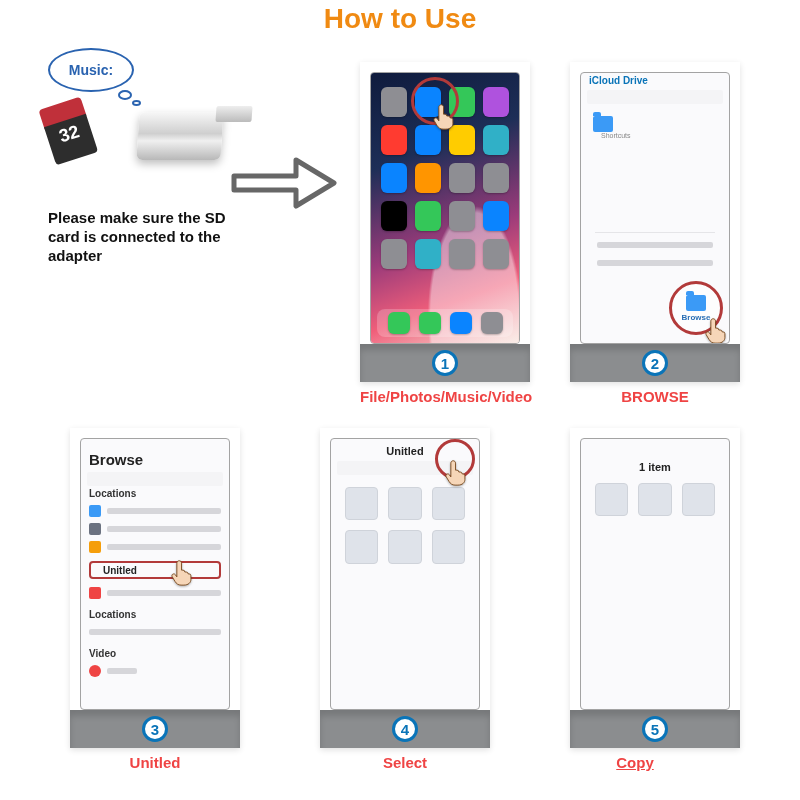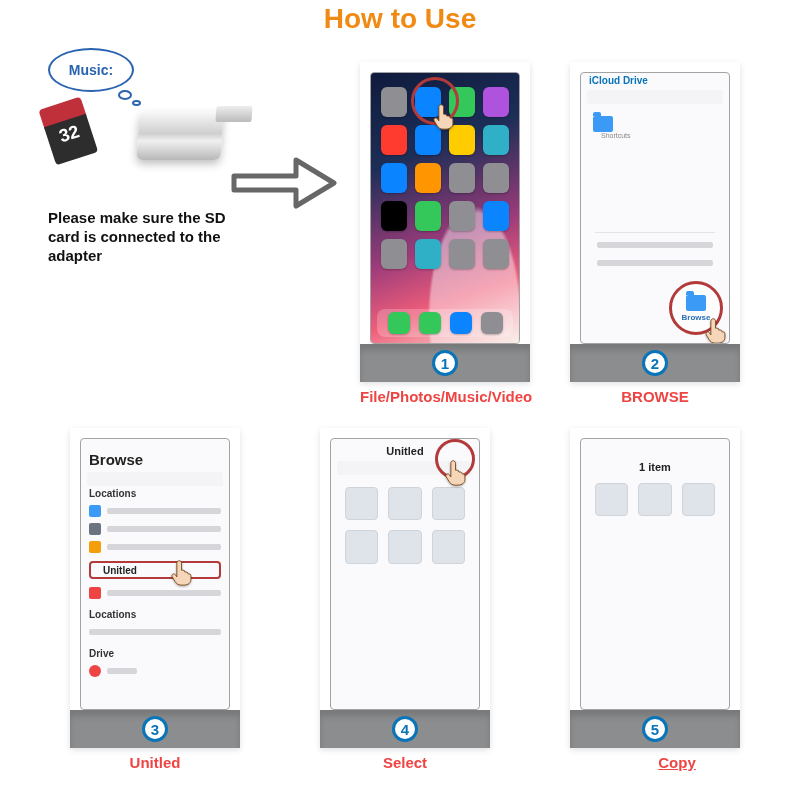--- a/index.html
+++ b/index.html
@@ -148,21 +148,21 @@
   
   #p1 { left: 360px; top: 62px; }
   #c1 { left: 360px; top: 388px; }
   #p2 { left: 570px; top: 62px; }
   #c2 { left: 570px; top: 388px; }
   #p3 { left: 70px;  top: 428px; }
   #c3 { left: 70px;  top: 754px; }
   #p4 { left: 320px; top: 428px; }
   #c4 { left: 320px; top: 754px; }
   #p5 { left: 570px; top: 428px; }
-  #c5 { left: 592px; top: 754px; text-decoration: underline; }
+  #c5 { left: 550px; top: 754px; text-decoration: underline; }
 
   
   .wall {
     position:absolute; inset:0;
     background:
       radial-gradient(ellipse at 70% 90%, rgba(255,255,255,.45) 0 30%, transparent 32%),
       linear-gradient(160deg,#0f1b3d 0%, #1d2e57 30%, #9b3b7a 60%, #f05e7a 80%, #f5e0d6 100%);
   }
   .grid {
     position:absolute; inset:14px 10px 26px 10px;
@@ -385,21 +385,21 @@
         </svg>
     </div>
     <div class="row">
         <div class="ic" style="background:#ef4444"></div>
         <div class="ln"></div>
       </div>
     <div class="headtxt" style="font-size:10px;color:#333;margin-top:8px;">Locations</div>
     <div class="row">
         <div class="ln"></div>
       </div>
-    <div class="headtxt" style="font-size:10px;color:#333;margin-top:8px;">Drive</div>
+    <div class="headtxt" style="font-size:10px;color:#333;margin-top:8px;">Video</div>
     <div class="row">
         <div class="ic" style="background:#ef4444;border-radius:50%"></div>
         <div class="ln" style="flex:0 0 30px"></div>
       </div>
   </div>
   <div class="pedestal">
       <div class="numcircle">3</div>
     </div>
 </div>
 <div id="c3" class="phone-caption">Unitled</div>

